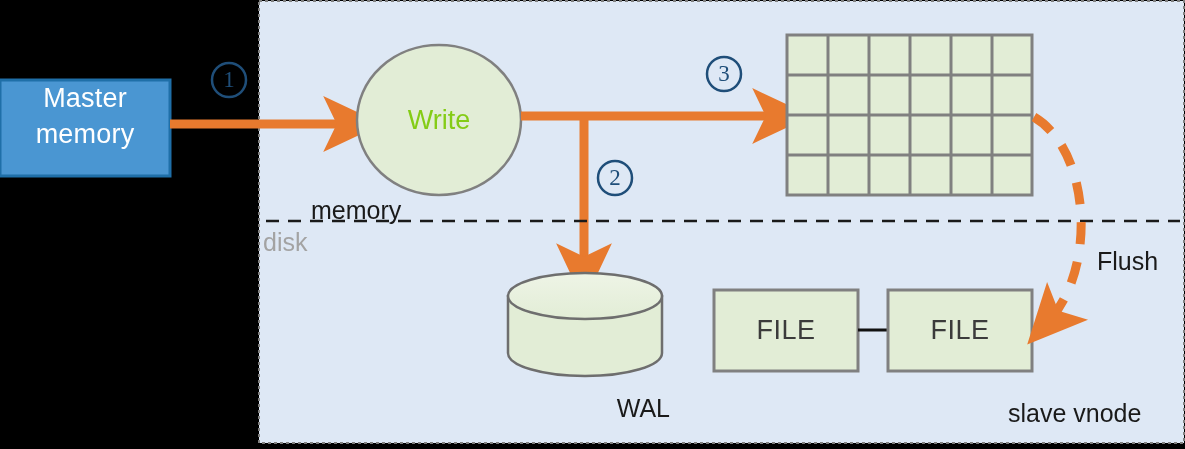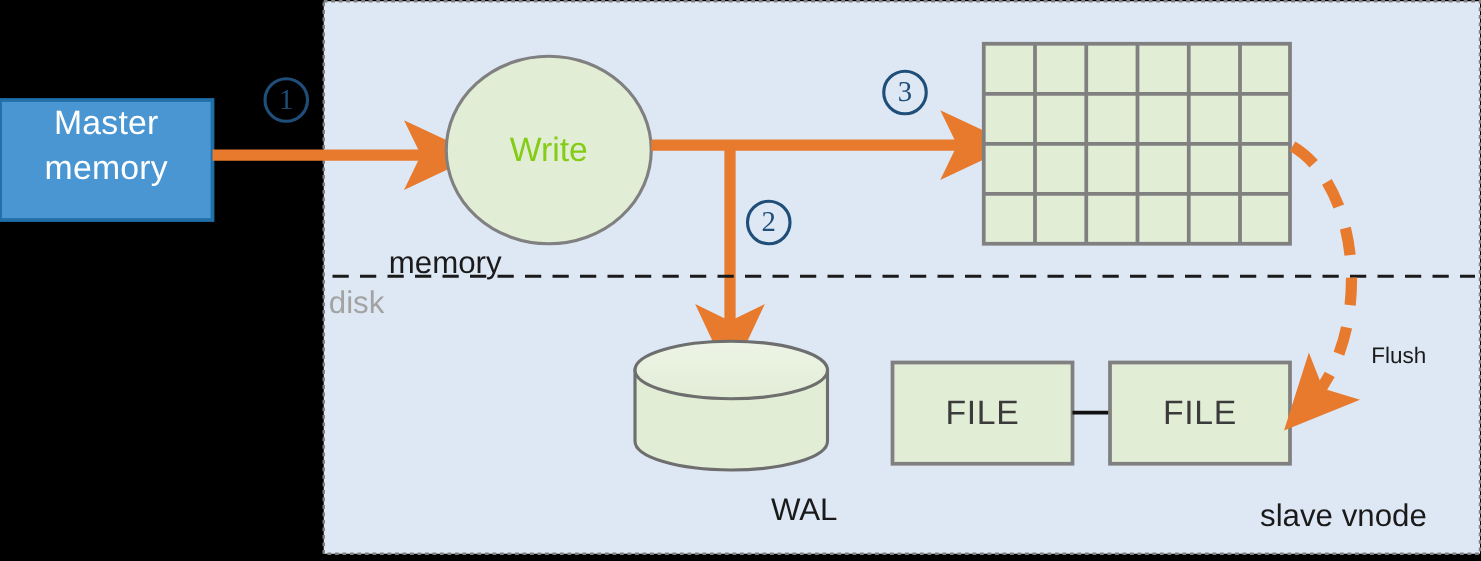--- a/index.html
+++ b/index.html
@@ -95,22 +95,21 @@
   #disk-label {
     left: 263px;
     top: 228px;
     color: #a3a3a3;
     font-size: 25px;
   }
   #flush-label {
     left: 1097px;
     top: 247px;
     color: #1A1A1A;
-    font-size: 18px;
-    margin-top: 27px;
+    font-size: 25px;
   }
   #slave-label {
     left: 1008px;
     top: 399px;
     color: #1A1A1A;
     font-size: 25px;
   }
   .step-num {
     position: absolute;
     width: 34px;

